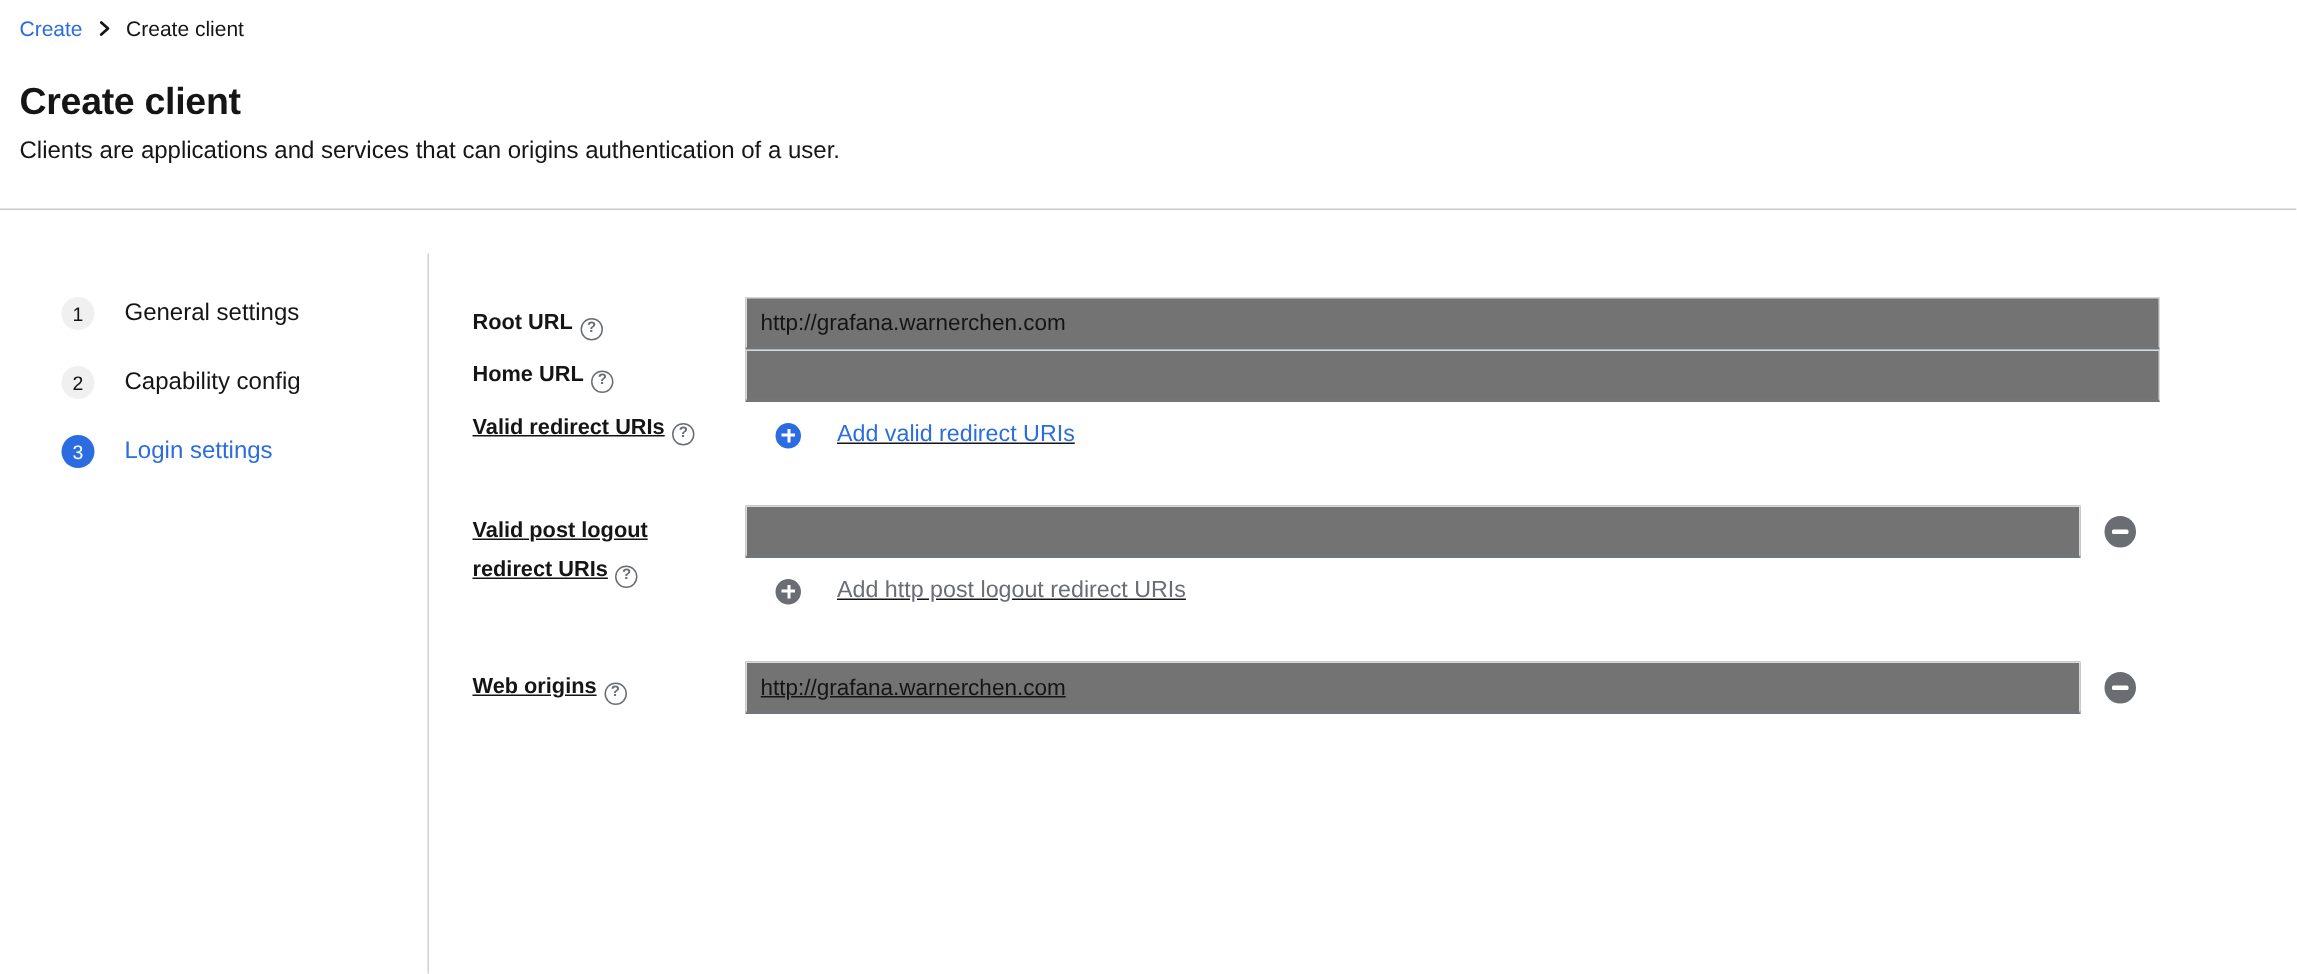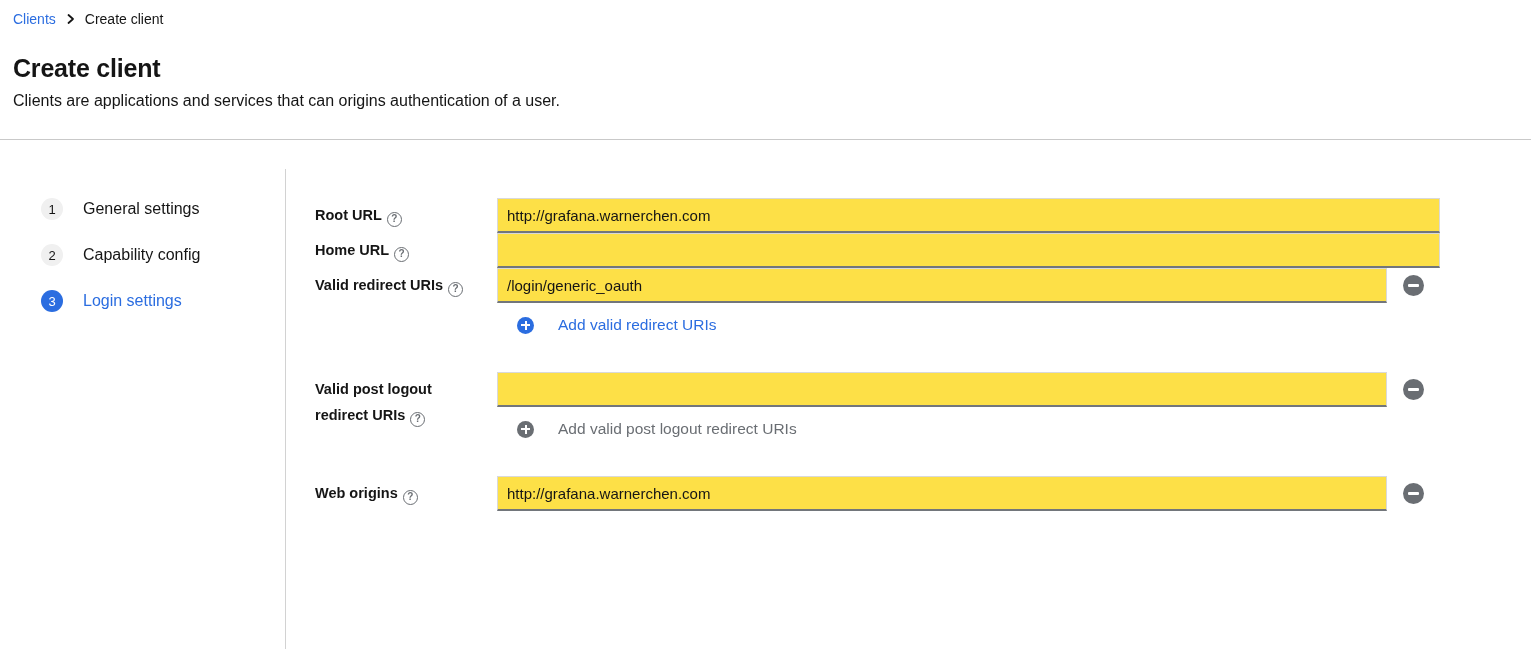--- a/index.html
+++ b/index.html
@@ -33,35 +33,35 @@
     flex:0 0 22px;width:22px;height:22px;border-radius:50%;background:var(--step-bg);
     display:inline-flex;align-items:center;justify-content:center;
     font-size:13px;color:var(--text-dark);
   }
   .step-label{font-size:16px;color:var(--text-dark);}
   .wizard-step.active .step-circle{background:var(--blue);color:#fff;}
   .wizard-step.active .step-label{color:var(--blue);}
   
   .form-col{flex:1;padding:29px 91px 0 29px;min-width:0;}
   .form-group{display:flex;align-items:flex-start;}
-  .form-group.has-link{margin-bottom:38px;}
+  .form-group.has-link{margin-bottom:38px;text-decoration:underline;}
   .form-label{
     flex:0 0 182px;padding:4px 14px 0 0;font-size:14.5px;font-weight:700;line-height:26px;
   }
   .help-icon{
     display:inline-flex;align-items:center;justify-content:center;
     width:15px;height:15px;border:1px solid var(--grey-icon);border-radius:50%;
     margin-left:5px;vertical-align:-2px;cursor:pointer;
   }
   .help-icon::after{content:"?";font-size:10px;font-weight:700;color:var(--grey-icon);line-height:1;}
   .controls{flex:1;min-width:0;}
   .input-row{display:flex;align-items:center;}
   .text-input{
     flex:1;min-width:0;height:35px;padding:0 9px;font-size:15px;color:var(--text-dark);
-    font-family:"Liberation Sans",sans-serif;background:#fde047;outline:none;
+    font-family:"Liberation Sans",sans-serif;background:#737373;outline:none;
     border:1px solid var(--input-side);border-bottom:2px solid var(--input-bottom);
   }
   .remove-btn{
     flex:0 0 21px;width:21px;height:21px;border-radius:50%;background:var(--grey-icon);
     border:none;margin:0 16px;position:relative;cursor:pointer;padding:0;
   }
   .remove-btn::after{
     content:"";position:absolute;left:5px;right:5px;top:9px;height:3px;background:#fff;border-radius:1px;
   }
   .add-row{margin-top:13px;padding-left:20px;display:flex;align-items:center;gap:24px;}
@@ -72,21 +72,21 @@
   .plus-icon::after{content:"";position:absolute;top:4px;bottom:4px;left:7.5px;width:2px;background:#fff;}
   .add-link{font-size:15.5px;color:var(--blue);text-decoration:none;cursor:pointer;}
   .add-row.disabled .plus-icon{background:var(--grey-icon);}
   .add-row.disabled .add-link{color:var(--grey-icon);cursor:default;}
 </style>
 </head>
 <body>
 
 <div class="page-header">
   <nav class="breadcrumb">
-    <a href="#">Clients</a>
+    <a href="#">Create</a>
     <span class="sep">
       <svg width="11" height="12" viewBox="0 0 11 12">
           <path d="M3.5 2 L8 6 L3.5 10" fill="none" stroke="#151515" stroke-width="1.8" stroke-linecap="round" stroke-linejoin="round"></path>
         </svg>
     </span>
     <span>Create client</span>
   </nav>
   <h1 class="page-title">Create client</h1>
   <p class="page-subtitle">Clients are applications and services that can origins authentication of a user.</p>
 </div>
@@ -130,43 +130,39 @@
           <input class="text-input" type="text" value="" style="">
         </div>
       </div>
     </div>
 
     <div class="form-group has-link">
       <div class="form-label">
         <span>Valid redirect URIs</span><span class="help-icon"></span>
       </div>
       <div class="controls">
-        <div class="input-row">
-          <input class="text-input" type="text" value="/login/generic_oauth" style="">
-          <button class="remove-btn" title=""></button>
-        </div>
         <div class="add-row">
           <span class="plus-icon"></span>
           <a class="add-link" href="#">Add valid redirect URIs</a>
         </div>
       </div>
     </div>
 
     <div class="form-group has-link">
       <div class="form-label">
         <span>Valid post logout redirect URIs</span><span class="help-icon"></span>
       </div>
       <div class="controls">
         <div class="input-row">
           <input class="text-input" type="text" value="" style="">
           <button class="remove-btn" title=""></button>
         </div>
         <div class="add-row disabled">
           <span class="plus-icon"></span>
-          <a class="add-link">Add valid post logout redirect URIs</a>
+          <a class="add-link">Add http post logout redirect URIs</a>
         </div>
       </div>
     </div>
 
     <div class="form-group has-link">
       <div class="form-label">
         <span>Web origins</span><span class="help-icon"></span>
       </div>
       <div class="controls">
         <div class="input-row">

